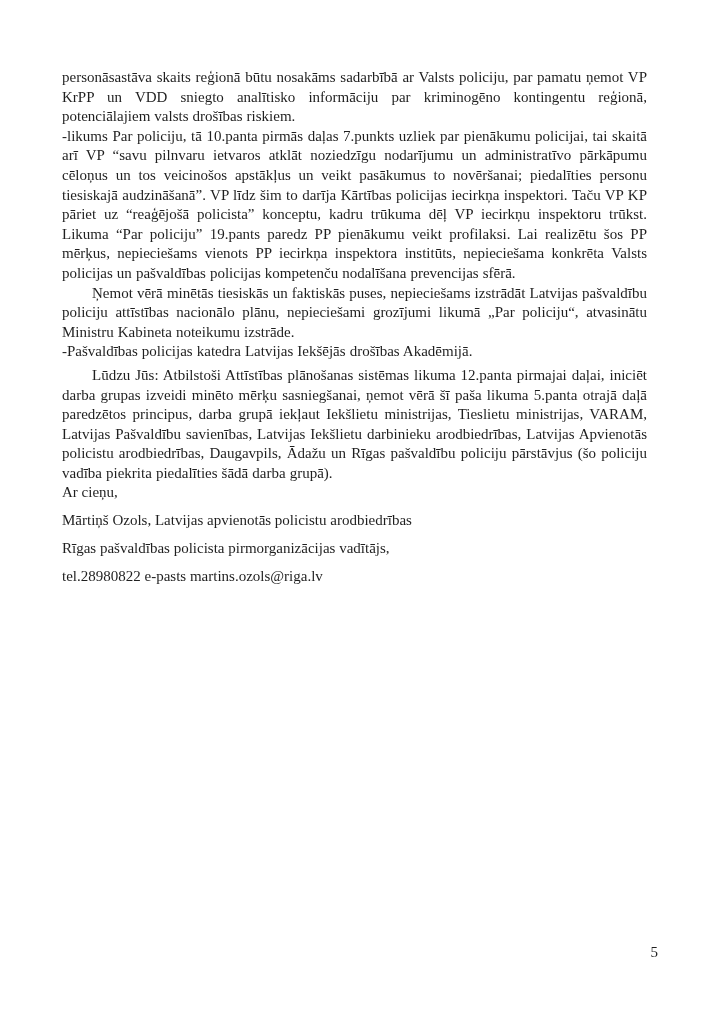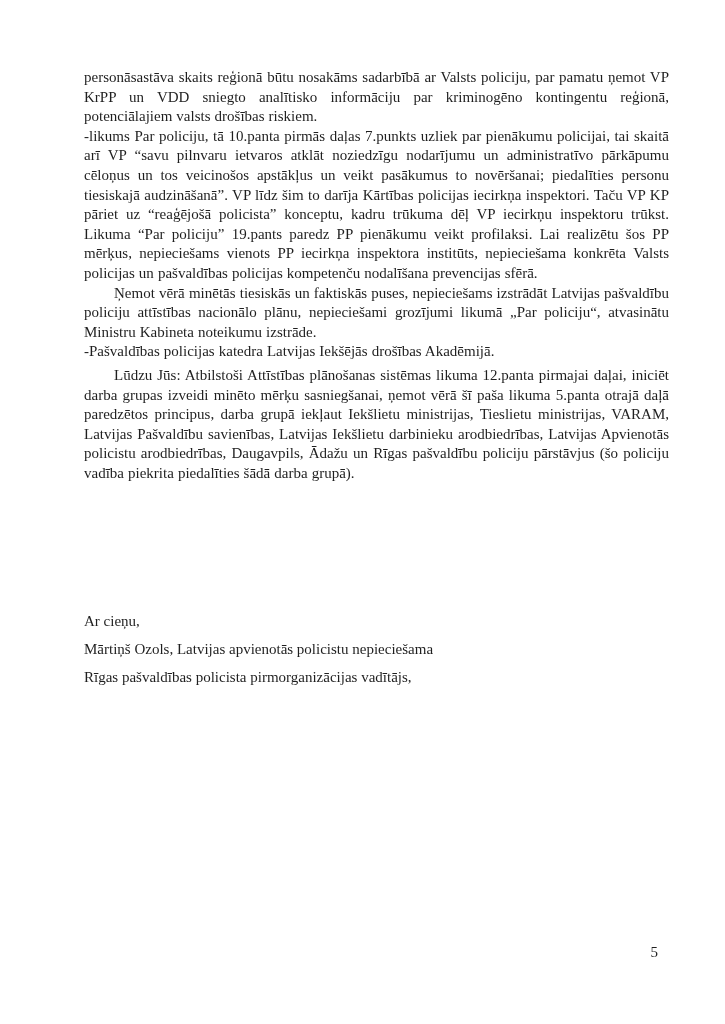--- a/index.html
+++ b/index.html
@@ -15,37 +15,36 @@
     font-family: "Liberation Serif", "DejaVu Serif", serif;
     font-size: 15px;
     line-height: 19.6px;
     color: #1f1f1f;
     overflow: hidden;
     box-sizing: border-box;
   }
   .doc-body {
     position: absolute;
     top: 68px;
-    left: 84px;
+    left: 62px;
     width: 585px;
   }
   .para {
     margin: 0;
     text-align: justify;
     text-align-last: left;
     word-spacing: 0.02em;
   }
   .para.indent {
     text-indent: 30px;
   }
   .para.gap-before {
     margin-top: 4px;
   }
   .signature {
-    margin-top: 129px;
   }
   .sig-line {
     margin: 0 0 8.4px 0;
     text-align: left;
   }
   .page-number {
     position: absolute;
     top: 943px;
     right: 67px;
     font-size: 15px;
@@ -59,19 +58,20 @@
 <div class="page">
   <div class="doc-body">
     <p class="para">personāsastāva skaits reģionā būtu nosakāms sadarbībā ar Valsts policiju, par pamatu ņemot VP KrPP un VDD sniegto analītisko informāciju par kriminogēno kontingentu reģionā, potenciālajiem valsts drošības riskiem.</p>
     <p class="para">-likums Par policiju, tā 10.panta pirmās daļas 7.punkts uzliek par pienākumu policijai, tai skaitā arī VP “savu pilnvaru ietvaros atklāt noziedzīgu nodarījumu un administratīvo pārkāpumu cēloņus un tos veicinošos apstākļus un veikt pasākumus to novēršanai; piedalīties personu tiesiskajā audzināšanā”. VP līdz šim to darīja Kārtības policijas iecirkņa inspektori. Taču VP KP pāriet uz “reaģējošā policista” konceptu, kadru trūkuma dēļ VP iecirkņu inspektoru trūkst. Likuma “Par policiju” 19.pants paredz PP pienākumu veikt profilaksi. Lai realizētu šos PP mērķus, nepieciešams vienots PP iecirkņa inspektora institūts, nepieciešama konkrēta Valsts policijas un pašvaldības policijas kompetenču nodalīšana prevencijas sfērā.</p>
     <p class="para indent">Ņemot vērā minētās tiesiskās un faktiskās puses, nepieciešams izstrādāt Latvijas pašvaldību policiju attīstības nacionālo plānu, nepieciešami grozījumi likumā „Par policiju“, atvasinātu Ministru Kabineta noteikumu izstrāde.</p>
     <p class="para">-Pašvaldības policijas katedra Latvijas Iekšējās drošības Akadēmijā.</p>
     <p class="para indent gap-before">Lūdzu Jūs: Atbilstoši Attīstības plānošanas sistēmas likuma 12.panta pirmajai daļai, iniciēt darba grupas izveidi minēto mērķu sasniegšanai, ņemot vērā šī paša likuma 5.panta otrajā daļā paredzētos principus, darba grupā iekļaut Iekšlietu ministrijas, Tieslietu ministrijas, VARAM, Latvijas Pašvaldību savienības, Latvijas Iekšlietu darbinieku arodbiedrības, Latvijas Apvienotās policistu arodbiedrības, Daugavpils, Ādažu un Rīgas pašvaldību policiju pārstāvjus (šo policiju vadība piekrita piedalīties šādā darba grupā).</p>
 
     <div class="signature">
       <p class="sig-line">Ar cieņu,</p>
-      <p class="sig-line">Mārtiņš Ozols, Latvijas apvienotās policistu nepieciešama</p>
+      <p class="sig-line">Mārtiņš Ozols, Latvijas apvienotās policistu arodbiedrības</p>
       <p class="sig-line">Rīgas pašvaldības policista pirmorganizācijas vadītājs,</p>
+      <p class="sig-line">tel.28980822 e-pasts martins.ozols@riga.lv</p>
     </div>
   </div>
 
   <div class="page-number">5</div>
 </div>
 
 </body></html>

